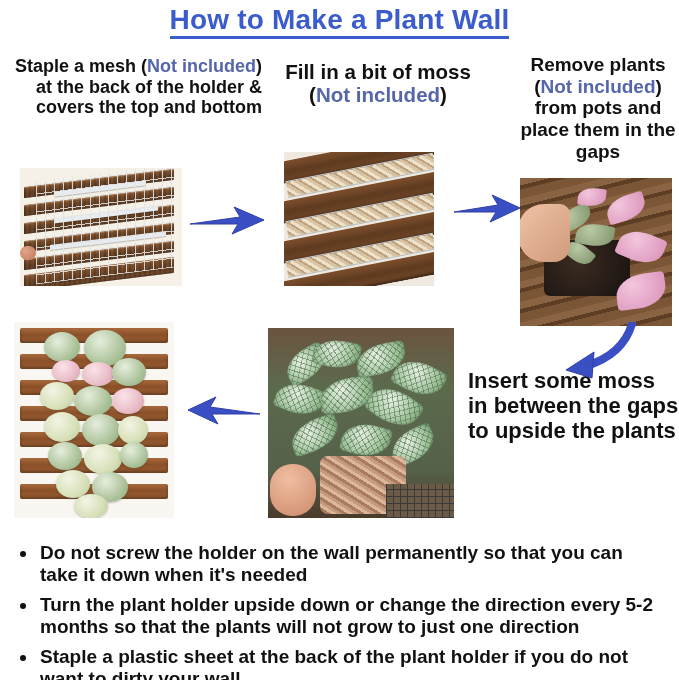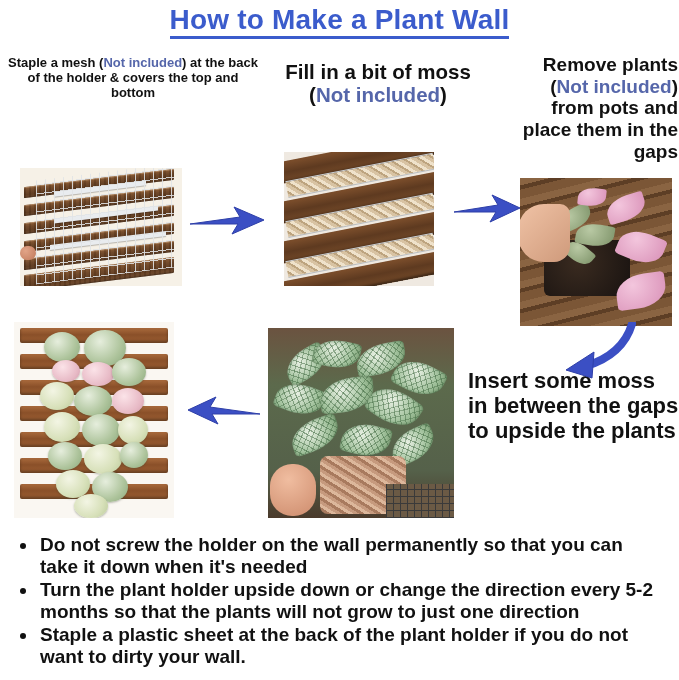--- a/index.html
+++ b/index.html
@@ -6,23 +6,23 @@
   body{width:679px;height:680px;position:relative;overflow:hidden;
        font-family:"Liberation Sans","DejaVu Sans",sans-serif;color:#111;}
 
   .title{position:absolute;left:0;top:4px;width:679px;text-align:center;
          font-size:28px;font-weight:bold;color:#3b5ccc;letter-spacing:.2px;}
   .title u{text-decoration:none;border-bottom:3px solid #3b5ccc;padding-bottom:1px;}
 
   .step-text{position:absolute;font-weight:bold;color:#111;line-height:1.14;}
   .nb{color:#5566aa;}
 
-  #s1{left:4px;top:56px;width:258px;font-size:13px;text-align:center;}
+  #s1{left:4px;top:56px;width:258px;font-size:18px;text-align:right;}
   #s2{left:268px;top:60px;width:220px;font-size:20.5px;text-align:center;}
-  #s3{left:518px;top:54px;width:160px;font-size:19px;text-align:right;}
+  #s3{left:518px;top:54px;width:160px;font-size:19px;text-align:center;}
   #s4{left:468px;top:368px;width:212px;font-size:22px;text-align:left;}
 
   
   .photo{position:absolute;overflow:hidden;background:#f3efe9;}
 
   
   .slat{position:absolute;background:
       linear-gradient(180deg,#8a5a33 0%,#6d4526 35%,#5d3a1f 70%,#7a5030 100%);
       box-shadow:inset 0 1px 0 rgba(255,220,180,.35),inset 0 -1px 2px rgba(0,0,0,.45);}
   .grain{position:absolute;left:0;top:0;right:0;bottom:0;
@@ -98,21 +98,21 @@
   #p5 .pink{background:radial-gradient(circle at 38% 32%,#fbe3e8,#e7b9c5 65%,#cf9aa9);}
   #p5 .pale{background:radial-gradient(circle at 38% 32%,#f3f5e4,#d7e0b9 60%,#b9c99a);}
 
   
   .arrow{position:absolute;}
   .arrow svg{display:block;}
 
   
   .bullets{position:absolute;left:14px;top:534px;width:652px;
       font-size:19px;font-weight:bold;line-height:1.16;color:#111;}
-  .bullets li{margin:0 0 1px 0;padding-left:2px;}
+  .bullets li{margin:8px 0 1px 0;padding-left:2px;}
   .bullets ul{margin:0;padding-left:24px;list-style:disc;}
 </style>
 </head>
 <body>
 
 <div class="title">
   <u>How to Make a Plant Wall</u>
 </div>
 
 <div class="step-text" id="s1"><span>Staple a mesh (</span><span class="nb">Not included</span><span>) at the back of the holder  &amp; covers the top and bottom</span></div>

